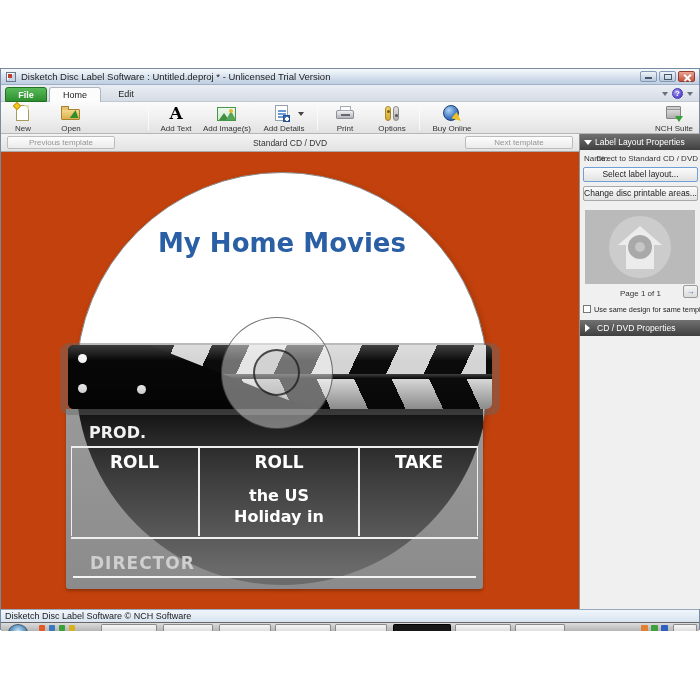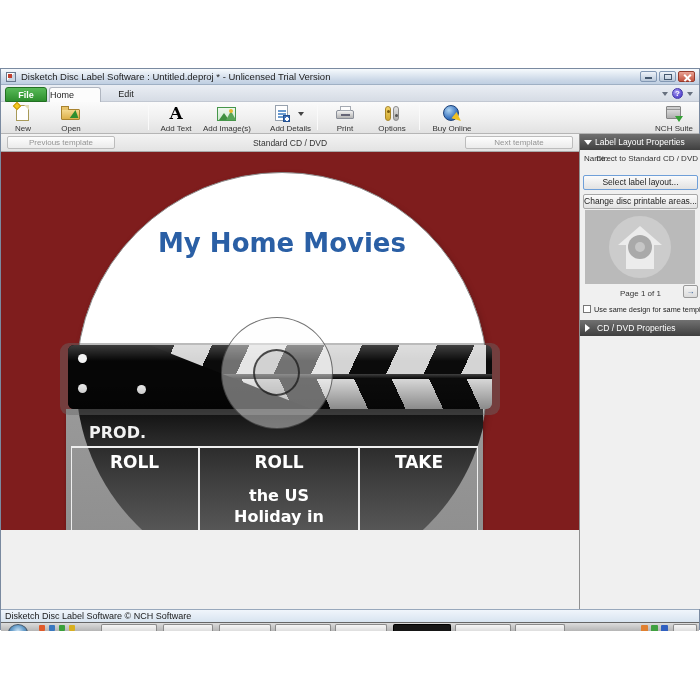--- a/index.html
+++ b/index.html
@@ -23,21 +23,21 @@
   .glyph-x1,.glyph-x2 { position:absolute; left:4px; top:4.5px; width:9px; height:1.6px; background:#fff; }
   .glyph-x1 { transform:rotate(45deg);} .glyph-x2 { transform:rotate(-45deg);}
 
   
   .tabrow { position:absolute; left:0; top:16px; width:100%; height:17px;
     background:linear-gradient(#eaeef4,#d6dce5); border-bottom:1px solid #c2c8d2; }
   .tab-file { position:absolute; left:4px; top:2px; width:42px; height:15px; border:1px solid #237023;
     border-radius:3px 3px 0 0; background:linear-gradient(#58ba58,#2e8f2e);
     color:#fff; font-size:9px; font-weight:bold; text-align:center; line-height:14px; }
   .tab-home { position:absolute; left:48px; top:2px; width:52px; height:16px; border:1px solid #b0b6c0; border-bottom:none;
-    border-radius:3px 3px 0 0; background:#fcfcfc; color:#222; font-size:9px; line-height:14px; }
+    border-radius:3px 3px 0 0; background:#fcfcfc; color:#222; font-size:9px; text-align:center; line-height:14px; }
   .tab-edit { position:absolute; left:102px; top:2px; width:46px; height:15px;
     color:#222; font-size:9px; text-align:center; line-height:14px; }
   .helpgroup { position:absolute; right:6px; top:3px; display:flex; align-items:center; gap:4px; }
   .caret { width:0; height:0; border-left:3px solid transparent; border-right:3px solid transparent; border-top:4px solid #66707e; }
   .help-circ { width:11px; height:11px; border-radius:50%; border:1px solid #4338a8;
     background:radial-gradient(circle at 35% 30%, #a89cf4, #5a4ad0 70%); color:#fff;
     font-size:8px; font-weight:bold; text-align:center; line-height:10px; }
 
   
   .toolbar { position:absolute; left:0; top:33px; width:100%; height:32px;
@@ -88,21 +88,21 @@
   .i-box .garr { position:absolute; right:-3px; bottom:-4px; width:0; height:0; border-left:4px solid transparent; border-right:4px solid transparent; border-top:6px solid #35a035; }
 
   
   .tmplbar { position:absolute; left:0; top:65px; width:578px; height:18px;
     background:linear-gradient(#f3f3f3,#e3e3e3); border-bottom:1px solid #a9a9a9; }
   .tmpl-btn { position:absolute; top:2px; width:108px; height:13px; border:1px solid #bcbcbc; border-radius:2px;
     background:linear-gradient(#fdfdfd,#ebebeb); font-size:8px; color:#949494; text-align:center; line-height:12px; }
   .tmpl-title { position:absolute; left:0; top:4px; width:578px; text-align:center; font-size:8.5px; color:#333; }
 
   
-  .canvas { position:absolute; left:0; top:83px; width:578px; height:378px; background:#7f1d1d; overflow:hidden;text-decoration:underline; }
+  .canvas { position:absolute; left:0; top:83px; width:578px; height:457px; background:#c2410c; overflow:hidden;text-decoration:underline; }
 
   .disc { position:absolute; left:75px; top:20px; width:412px; height:412px; border-radius:50%;
     background:#ffffff; border:1px solid #8a8a8a; box-shadow:2px 3px 6px rgba(0,0,0,0.18); }
   .disc-title { position:absolute; left:0; top:55px; width:100%; text-align:center;
     font-family:"DejaVu Sans", sans-serif; font-weight:bold; font-size:26px; color:#2a5fa5; }
   .disc-sub { position:absolute; left:0; top:96px; width:100%; text-align:center;
     font-family:"DejaVu Sans", sans-serif; font-weight:bold; font-size:16px; color:#0c0c0c; }
 
   .board-base { position:absolute; left:65px; top:257px; width:417px; height:180px;
     background:linear-gradient(#999999,#8b8b8b); border-radius:0 0 3px 3px; box-shadow:0 2px 3px rgba(0,0,0,0.25); }
@@ -142,21 +142,21 @@
 
   
   .rpanel { position:absolute; left:578px; top:65px; width:122px; height:475px; background:#f0f0f0; border-left:1px solid #909090; }
   .phead { position:absolute; left:0; width:100%; height:16px; background:linear-gradient(#717171,#3f3f3f);
     color:#fff; font-size:8.5px; line-height:16px; padding-left:15px; }
   .tri-down { position:absolute; left:4px; top:6px; width:0; height:0; border-left:4px solid transparent; border-right:4px solid transparent; border-top:5px solid #fff; }
   .tri-right { position:absolute; left:5px; top:4px; width:0; height:0; border-top:4px solid transparent; border-bottom:4px solid transparent; border-left:5px solid #fff; }
   .name-label { position:absolute; left:4px; top:20px; font-size:8px; color:#333; }
   .name-value { position:absolute; right:3px; top:20px; font-size:8px; color:#333; }
   .pbtn { position:absolute; left:3px; width:115px; height:15px; border:1px solid #a8a8a8; border-radius:2px;
-    background:linear-gradient(#fbfbfb,#e2e2e2); font-size:8.5px; color:#222; text-align:center; line-height:13px;margin-top:8px; }
+    background:linear-gradient(#fbfbfb,#e2e2e2); font-size:8.5px; color:#222; text-align:center; line-height:13px; }
   .pbtn.focus { border-color:#6f9fd8; }
   .preview { position:absolute; left:5px; top:76px; width:110px; height:74px; background:#bababa; }
   .thumb { position:absolute; left:24px; top:6px; width:62px; height:62px; border-radius:50%; background:#cccccc; }
   .th-tri { position:absolute; left:9px; top:10px; width:0; height:0; border-left:22px solid transparent; border-right:22px solid transparent; border-bottom:19px solid #ececec; }
   .th-stem { position:absolute; left:17px; top:29px; width:28px; height:24px; background:#ececec; }
   .th-donut { position:absolute; left:19px; top:19px; width:24px; height:24px; border-radius:50%; background:#a9a9a9; }
   .th-hole { position:absolute; left:7px; top:7px; width:10px; height:10px; border-radius:50%; background:#c6c6c6; }
   .pagelab { position:absolute; left:0; top:155px; width:100%; text-align:center; font-size:8px; color:#333; }
   .pagebtn { position:absolute; right:3px; top:151px; width:15px; height:13px; border:1px solid #999; border-radius:2px;
     background:linear-gradient(#f4f4f4,#dcdcdc); font-size:8px; color:#35609a; text-align:center; line-height:11px; }
@@ -249,21 +249,21 @@
       <div class="tool" style="left:200px;width:52px;">
         <div class="ticon">
             <div class="i-img">
               <div class="m1"></div>
               <div class="m2"></div>
               <div class="sun"></div>
             </div>
           </div>
         <div class="tlabel">Add Image(s)</div>
       </div>
-      <div class="tool" style="left:256px;width:54px;text-align:right;">
+      <div class="tool" style="left:256px;width:54px;">
         <div class="ticon">
             <div class="i-form">
               <div class="l" style="top:4px;"></div>
               <div class="l" style="top:7px;"></div>
               <div class="l" style="top:10px;"></div>
               <div class="sq"></div>
             </div>
             <div class="dd-caret"></div>
           </div>
         <div class="tlabel">Add Details</div>

